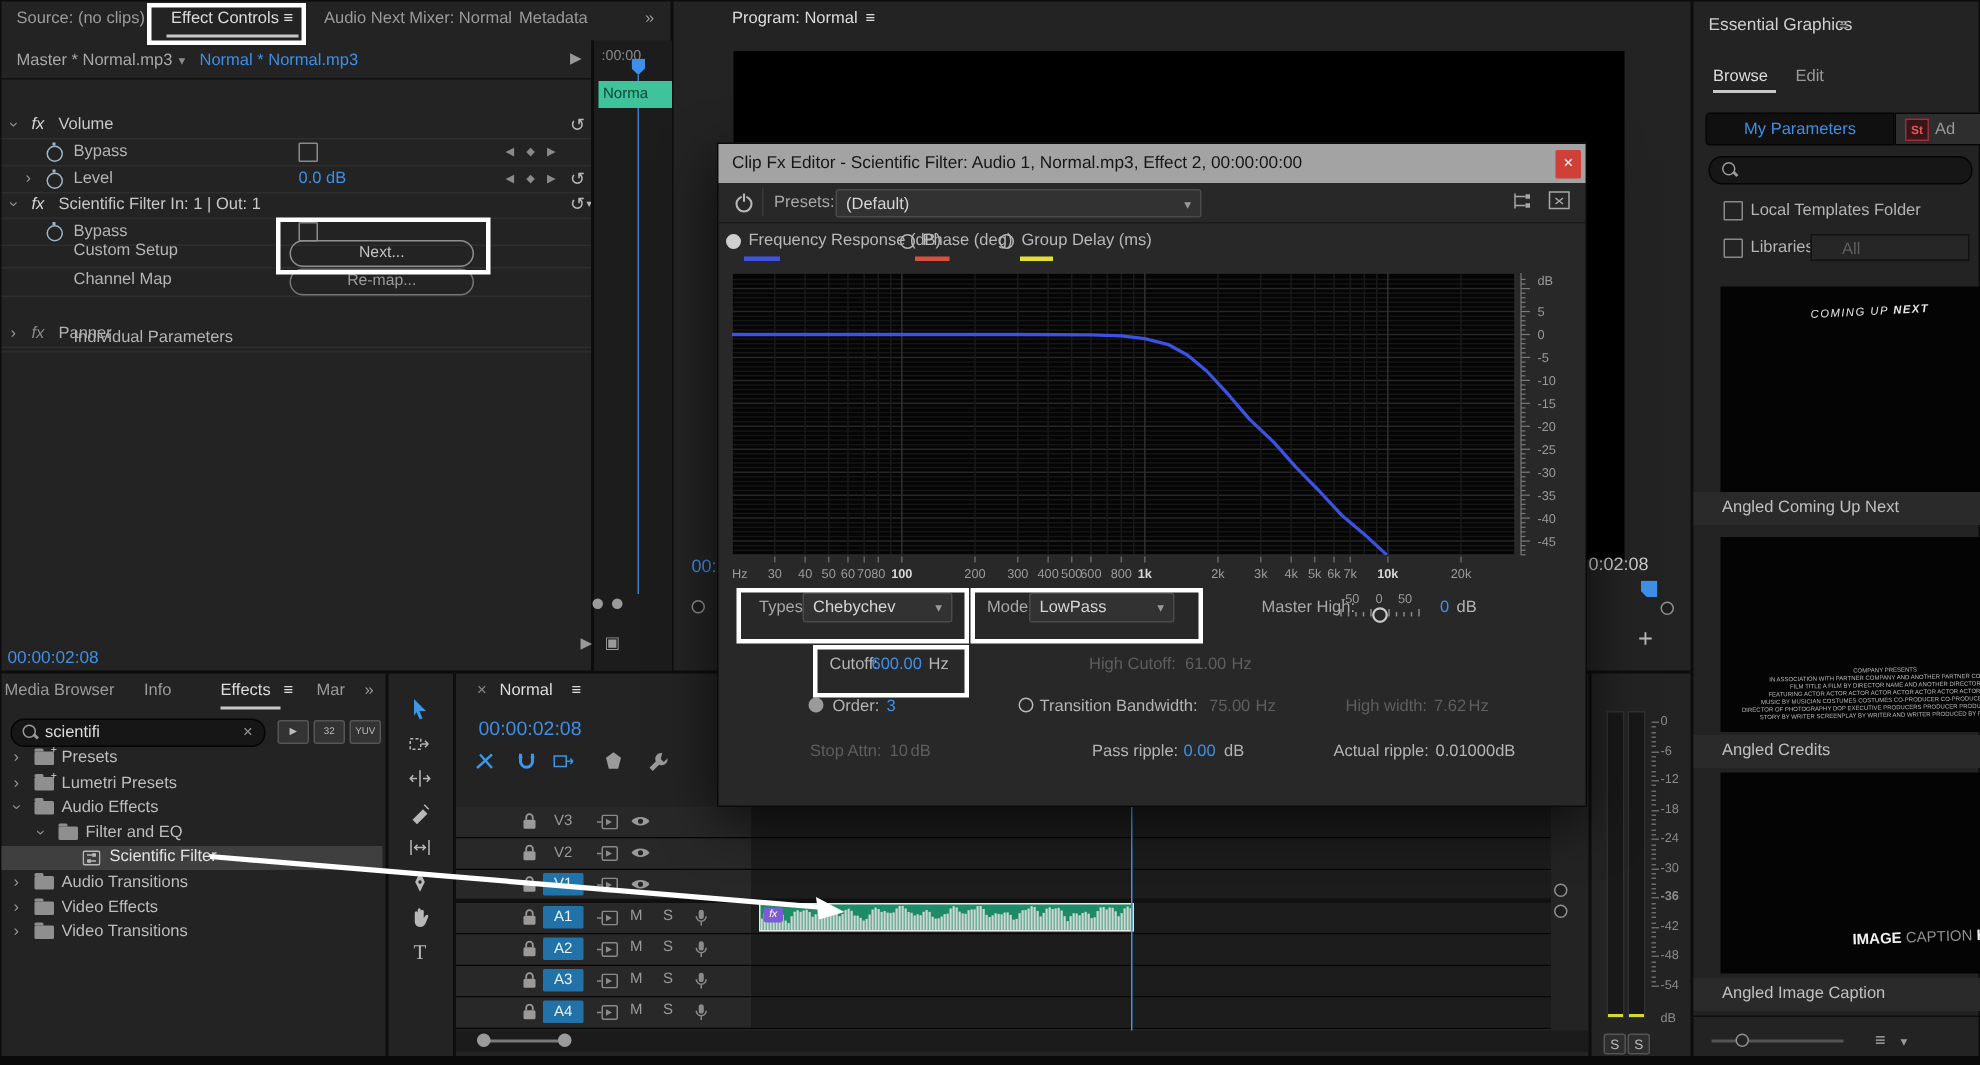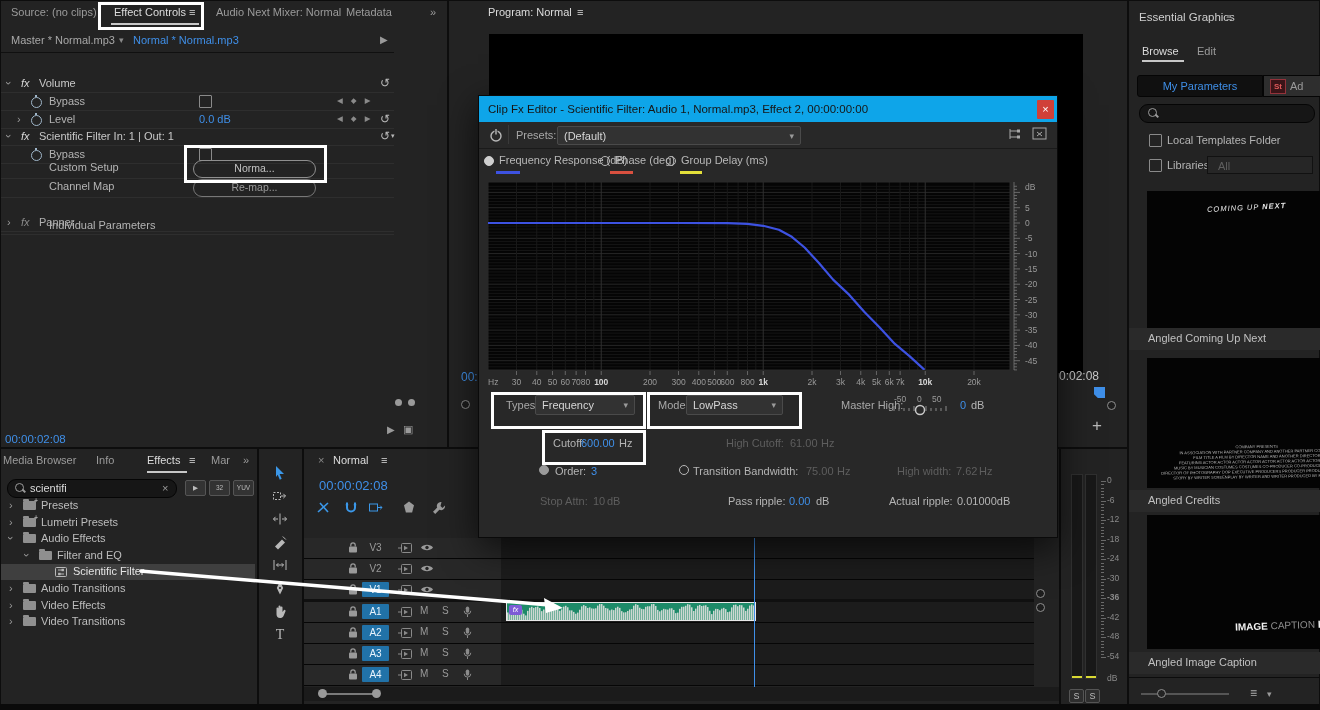--- a/index.html
+++ b/index.html
@@ -88,36 +88,42 @@
           <span style="position: absolute; left: 379px; top: 1px; color: rgb(184, 184, 184); font-size: 12px;">↺</span>
           <span style="position: absolute; left: 390px; top: 4px; color: rgb(184, 184, 184); font-size: 7px;">▾</span>
         </div>
         <div style="position: absolute; left: 0px; top: 145px; width: 393px; height: 17px; border-bottom: 1px solid rgb(46, 46, 46);">
           <span class="stopwatch" style="left: 30px; top: 4px;"></span>
           <span style="position: absolute; left: 48px; top: 2px; color: rgb(180, 180, 180); white-space: nowrap;">Bypass</span>
           <span class="chk" style="left: 198px; top: 2px;"></span>
         </div>
         <div style="position: absolute; left: 0px; top: 158px; width: 393px; height: 19px; border-bottom: 1px solid rgb(46, 46, 46);">
           <span style="position: absolute; left: 48px; top: 2px; color: rgb(180, 180, 180); white-space: nowrap;">Custom Setup</span>
-          <div class="pill" style="left: 192px; top: 1px; width: 121px;">Norma...</div>
+          <div class="pill" style="left: 192px; top: 1px; width: 121px;">Next...</div>
         </div>
         <div style="position: absolute; left: 0px; top: 177px; width: 393px; height: 19px; border-bottom: 1px solid rgb(46, 46, 46);">
           <span style="position: absolute; left: 48px; top: 2px; color: rgb(180, 180, 180); white-space: nowrap;">Channel Map</span>
           <div class="pill" style="left: 192px; top: 1px; width: 121px; color: rgb(154, 154, 154); border-color: rgb(119, 119, 119);">Re-map...</div>
         </div>
         <div style="position: absolute; left: 0px; top: 196px; width: 393px; height: 17px; border-bottom: 1px solid rgb(46, 46, 46); margin-top: 20px;">
           <span style="position: absolute; left: 48px; top: 2px; color: rgb(180, 180, 180); white-space: nowrap;">Individual Parameters</span>
         </div>
         <div style="position: absolute; left: 0px; top: 213px; width: 393px; height: 17px; border-bottom: 1px solid rgb(46, 46, 46);">
           <span style="position: absolute; left: 6px; top: 2px; color: rgb(154, 154, 154);">›</span>
           <span style="position: absolute; left: 20px; top: 2px; color: rgb(138, 138, 138); white-space: nowrap; font-style: italic;">fx</span>
           <span style="position: absolute; left: 38px; top: 2px; color: rgb(176, 176, 176); white-space: nowrap;">Panner</span>
         </div>
       </div>
 
+    <div class="abs" style="left:393px;top:26px;width:54px;height:420px;background:#1c1c1c;border-left:2px solid #0d0d0d">
+      <span class="t" style="left:5px;top:4px;color:#8a8a8a;font-size:9.5px">:00:00</span>
+      <div class="abs" style="left:25px;top:12px;width:9px;height:11px;background:#3f8fe8;clip-path:polygon(0 0,100% 0,100% 60%,50% 100%,0 60%)"></div>
+      <div class="abs" style="left:29px;top:23px;width:1px;height:346px;background:#3f8fe8;opacity:.85"></div>
+      <div class="abs" style="left:3px;top:27px;width:51px;height:18px;background:#3fc39b;color:#0d4434;font-size:10px;line-height:18px;padding-left:3px;box-sizing:border-box;overflow:hidden">Norma</div>
+    </div>
 
     <div class="circle-h" style="left:394px;top:398px;width:7px;height:7px"></div>
     <div class="circle-h" style="left:407px;top:398px;width:7px;height:7px"></div>
     <div class="t" style="left:386px;top:422px;color:#9a9a9a;font-size:10px">▶</div>
     <div class="t" style="left:402px;top:421px;color:#9a9a9a;font-size:11px">▣</div>
     <div class="t" style="left:4px;top:431px;color:#3f8fe8;font-size:11.5px">00:00:02:08</div>
   </div>
 
   <div class="panel" id="program-panel" style="left:448px;top:0;width:680px;height:448px">
     <div class="tabbar">
@@ -708,21 +714,21 @@
     </div>
 
     <div class="abs" style="left:10px;top:103px;width:174px;height:17px;background:#161616;border:1px solid #050505;border-radius:9px">
       <span class="mag" style="left:8px;top:3px"></span>
     </div>
 
     <div class="chk" style="left:20px;top:133px"></div>
     <div class="t" style="left:38px;top:132px;color:#b4b4b4">Local Templates Folder</div>
     <div class="chk" style="left:20px;top:158px"></div>
     <div class="t" style="left:38px;top:157px;color:#b4b4b4">Libraries</div>
-    <div class="abs" style="left:78px;top:155px;width:106px;height:18px;background:#262626;border:1px solid #111;color:#5f5f5f;line-height:18px;padding-left:10px;box-sizing:border-box">All</div>
+    <div class="abs" style="left:78px;top:155px;width:106px;height:18px;background:#262626;border:1px solid #111;color:#5f5f5f;line-height:18px;padding-left:20px;box-sizing:border-box">All</div>
 
     <div id="templates">
         <div style="position: absolute; left: 0px; top: 327px; width: 192px; height: 22px; background: rgb(42, 42, 42);"></div>
         <div class="tmpl-thumb" style="left: 18px; top: 190px; width: 174px; height: 137px;">
           <div style="position: absolute; left: 60px; top: 12px; color: rgb(232, 232, 232); font-size: 7.5px; font-style: italic; letter-spacing: 1px; transform: rotate(-3deg); white-space: nowrap;"><span style="font-weight: 300;">COMING UP </span><span style="font-weight: bold;">NEXT</span></div>
         </div>
         <div class="tmpl-cap" style="left: 19px; top: 331px;">Angled Coming Up Next</div>
         <div style="position: absolute; left: 0px; top: 489px; width: 192px; height: 22px; background: rgb(42, 42, 42);"></div>
         <div class="tmpl-thumb" style="left: 18px; top: 357px; width: 174px; height: 130px;">
           <div style="position: absolute; left: -20px; top: 86px; width: 260px; text-align: center; color: rgb(185, 185, 185); font-size: 4px; line-height: 5px; transform: rotate(-1deg); overflow: hidden; white-space: nowrap;">
@@ -745,21 +751,21 @@
 
     <div class="abs" style="left:0;top:676px;width:192px;height:1px;background:#0c0c0c"></div>
     <div class="abs" style="left:12px;top:692px;width:88px;height:2px;background:#555"></div>
     <div class="ring" style="left:28px;top:688px;background:#232323"></div>
     <div class="t" style="left:121px;top:685px;color:#b0b0b0;font-size:12px">≡</div>
     <div class="t" style="left:138px;top:686px;color:#9a9a9a;font-size:9px">▾</div>
   </div>
 
   <div class="abs" id="dialog" style="left:478px;top:95px;width:580px;height:443px;background:#282828;border:1px solid #0a0a0a;box-sizing:border-box;box-shadow:0 10px 34px rgba(0,0,0,.65);z-index:50">
 
-    <div class="abs" style="left:0;top:0;width:100%;height:26px;background:#0ea5e9;display:flex;align-items:center">
+    <div class="abs" style="left:0;top:0;width:100%;height:26px;background:#a3a3a3;display:flex;align-items:center">
       <span style="color:#161616;font-size:11.5px;padding-left:9px">Clip Fx Editor - Scientific Filter: Audio 1, Normal.mp3, Effect 2, 00:00:00:00</span>
       <span style="margin-left:auto;margin-right:3px;width:17px;height:19px;background:#d04038;color:#fff;text-align:center;line-height:19px;font-size:11px;border-radius:1px">×</span>
     </div>
 
     <svg class="abs" style="left:10px;top:32px" width="14" height="14">
       <circle cx="7" cy="8" r="5" fill="none" stroke="#b8b8b8" stroke-width="1.4"></circle>
         <line x1="7" y1="0.5" x2="7" y2="6" stroke="#282828" stroke-width="3"></line>
         <line x1="7" y1="1" x2="7" y2="6.5" stroke="#b8b8b8" stroke-width="1.4"></line>
     </svg>
     <div class="abs" style="left:29px;top:29px;width:1px;height:19px;background:#3a3a3a"></div>
@@ -1003,21 +1009,21 @@
         <defs>
           <clipPath id="plotclip">
             <rect x="0" y="2" width="522" height="188"></rect>
           </clipPath>
         </defs>
         <polyline points="0.0,43.0 190.5,43.0 239.3,43.2 259.5,43.9 275.2,45.8 290.9,49.7 303.8,56.8 316.6,67.5 330.7,82.8 345.1,99.6 361.3,114.9 376.2,131.7 391.2,147.0 406.9,163.9 421.5,176.1 436.5,189.9" fill="none" stroke="#3d52e2" stroke-width="2.2" stroke-linejoin="round" clip-path="url(#plotclip)"></polyline>
       </svg>
 
     <div class="t" style="left:27px;top:302px;color:#a8a8a8">Types:</div>
     <div class="dd" style="left:56px;top:299px;width:100px;height:20px">
-      <span>Frequency</span>
+      <span>Chebychev</span>
         <span class="chev">▾</span>
     </div>
     <div class="t" style="left:179px;top:302px;color:#a8a8a8">Modes:</div>
     <div class="dd" style="left:207px;top:299px;width:97px;height:20px">
       <span>LowPass</span>
         <span class="chev">▾</span>
     </div>
     <div class="t" style="left:362px;top:302px;color:#a8a8a8">Master High:</div>
     <div class="t" style="left:415px;top:296px;color:#9a9a9a;font-size:8.5px">-50</div>
     <div class="t" style="left:438px;top:296px;color:#9a9a9a;font-size:8.5px">0</div>

